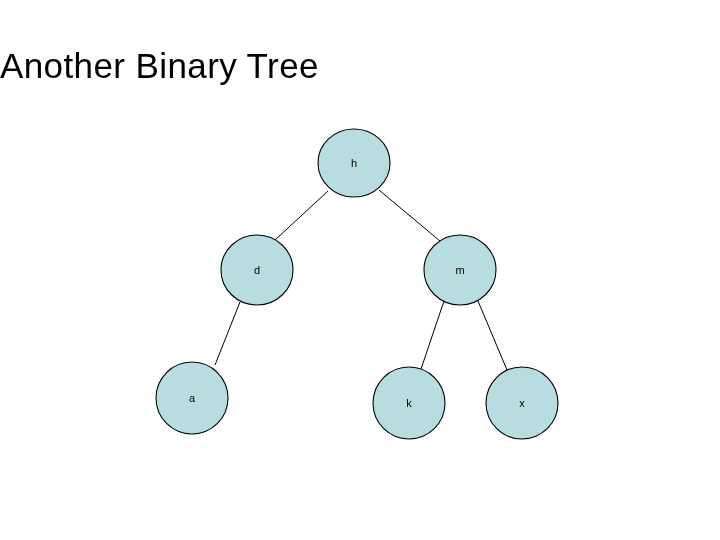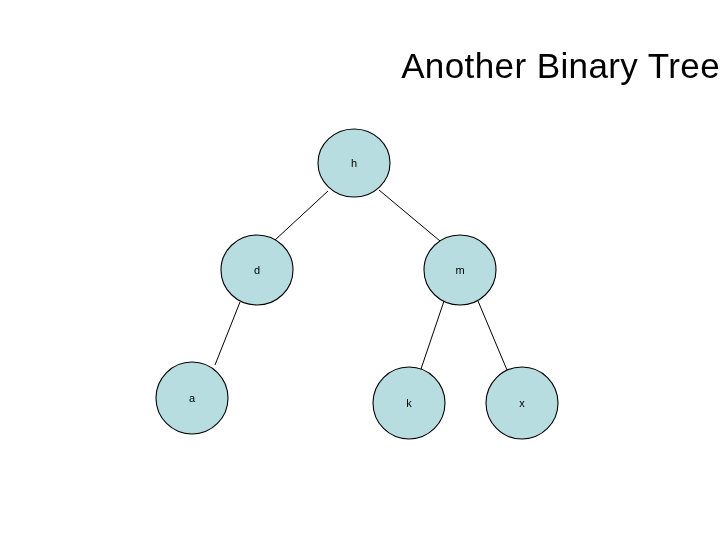--- a/index.html
+++ b/index.html
@@ -17,21 +17,21 @@
     position: relative;
     width: 720px;
     height: 540px;
     background: #ffffff;
   }
   #slide-title {
     position: absolute;
     left: 0;
     top: 46px;
     width: 720px;
-    text-align: right;
+    text-align: left;
     font-family: "Liberation Sans", sans-serif;
     font-size: 35px;
     font-weight: 400;
     color: #000000;
     letter-spacing: 0.4px;
     white-space: nowrap;
   }
   #tree-canvas {
     position: absolute;
     left: 0;

